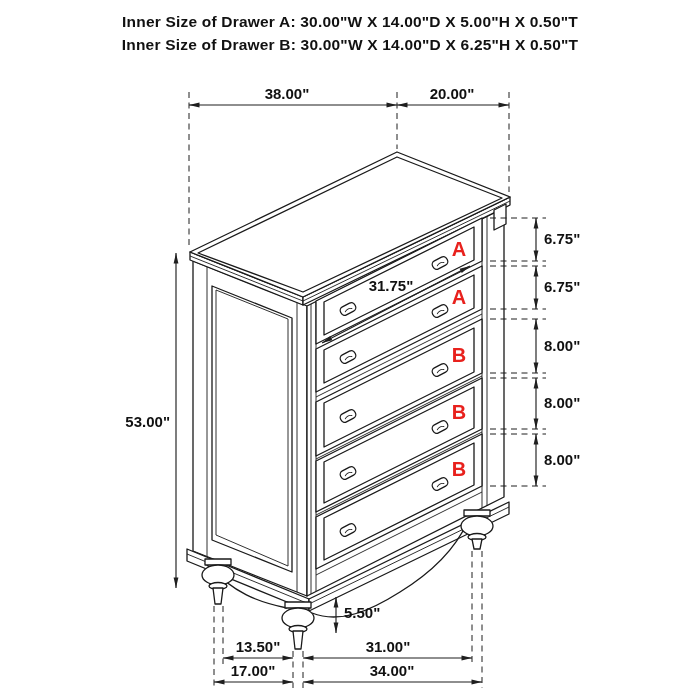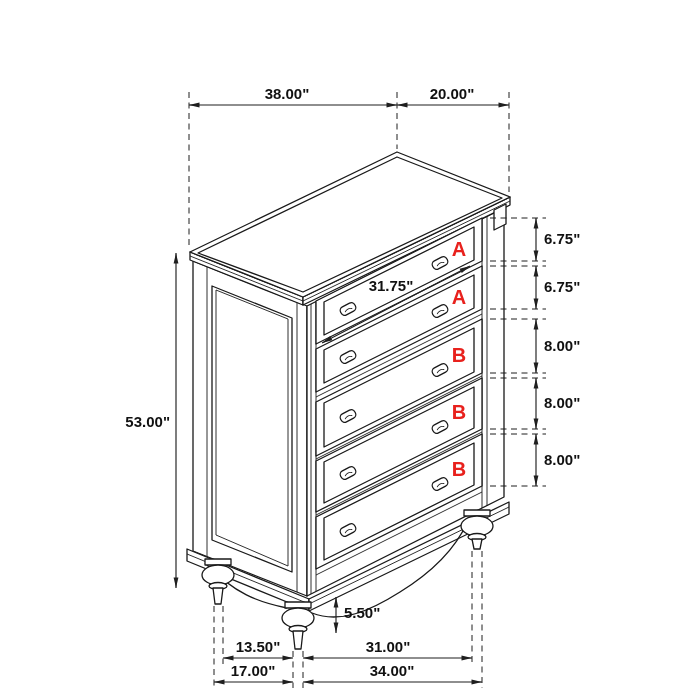--- a/index.html
+++ b/index.html
@@ -13,20 +13,24 @@
   .dim {fill:none;stroke:#1f1f1f;stroke-width:1.15;}
   .ext {fill:none;stroke:#1f1f1f;stroke-width:1;stroke-dasharray:6 4.5;}
   .dtxt{font:bold 15px "Liberation Sans",sans-serif;fill:#111;}
   .ltr {font:bold 20px "Liberation Sans",sans-serif;}
 </style>
 </head>
 <body>
 
 <div class="stage">
 
+  <div class="hdr">
+    <div>Inner Size of Drawer A: 30.00"W X 14.00"D X 5.00"H X 0.50"T</div>
+    <div>Inner Size of Drawer B: 30.00"W X 14.00"D X 6.25"H X 0.50"T</div>
+  </div>
 
   <svg width="700" height="700" viewBox="0 0 700 700">
     <defs>
       <marker id="mS" markerUnits="userSpaceOnUse" markerWidth="12" markerHeight="8" refX="0.5" refY="4" orient="auto">
         <path d="M0.5,4 L11,1.6 L11,6.4 Z" fill="#1f1f1f"></path>
       </marker>
       <marker id="mE" markerUnits="userSpaceOnUse" markerWidth="12" markerHeight="8" refX="11.5" refY="4" orient="auto">
         <path d="M11.5,4 L1,1.6 L1,6.4 Z" fill="#1f1f1f"></path>
       </marker>
     </defs>

